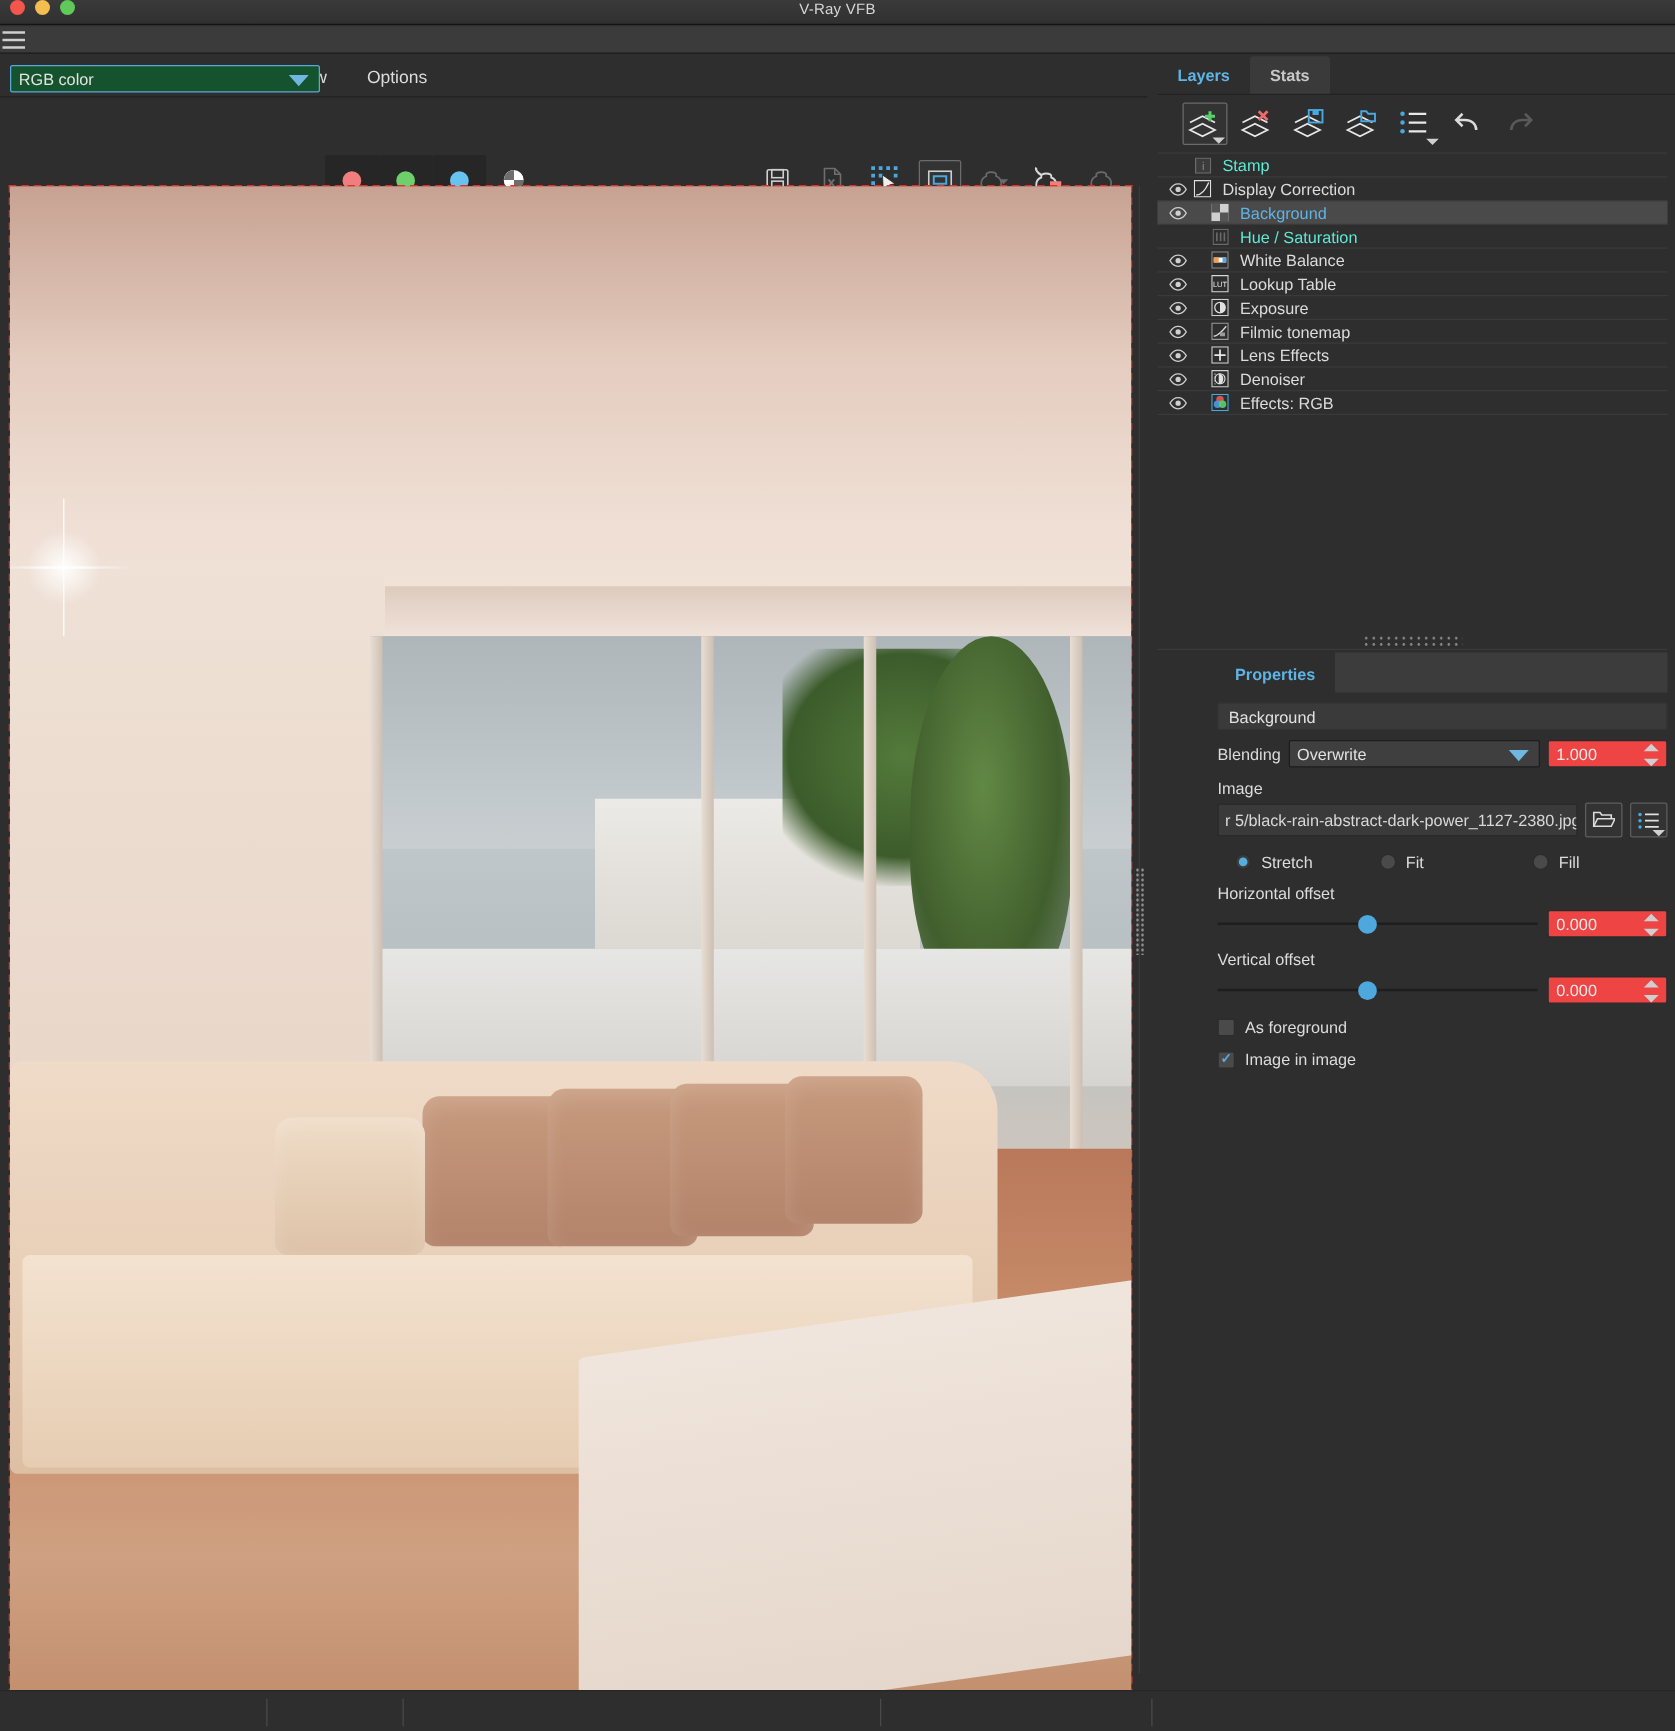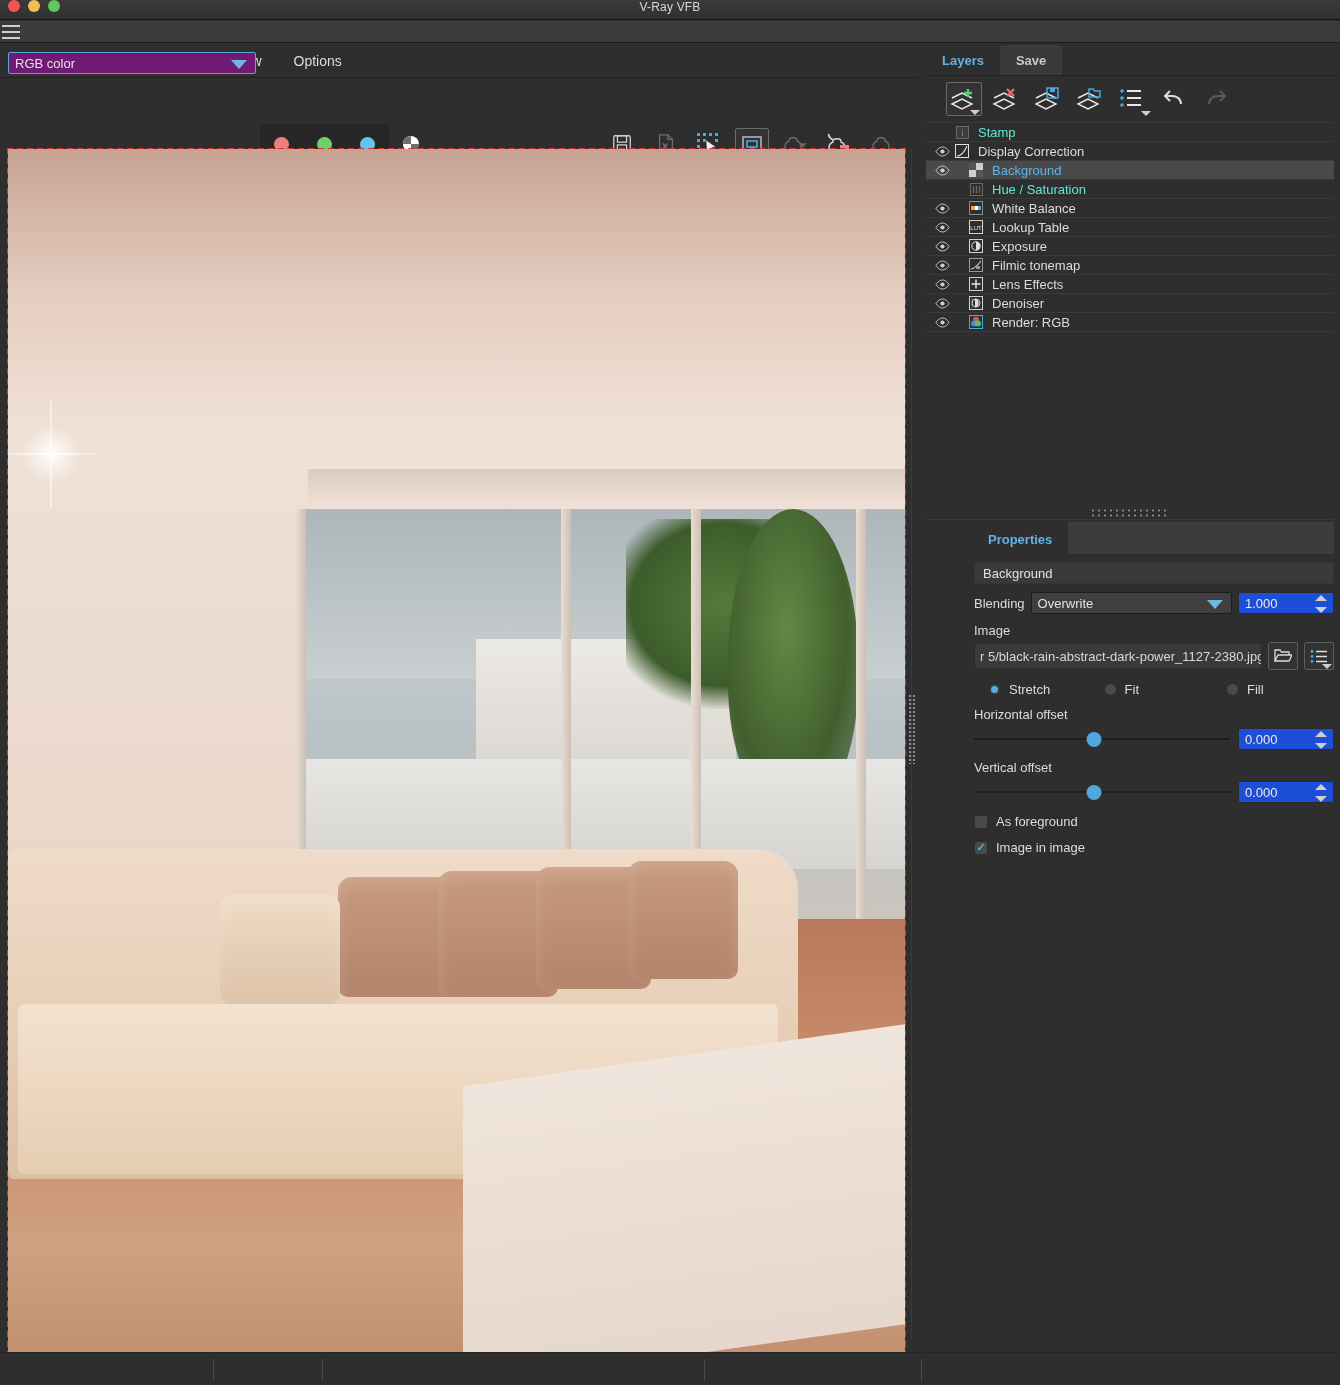--- a/index.html
+++ b/index.html
@@ -53,21 +53,21 @@
   .menu-item {
     font-size: 14px; color: #dcdcdc; padding: 4px 16px; cursor: default;
   }
 
   .toolbar {
     position: absolute; top: 35px; left: 0; right: 0; height: 48px;
     background: #2e2e2e; display: flex; align-items: center;
   }
   .combo {
     position: absolute; left: 8px; top: 8px; width: 248px; height: 22px;
-    background: #701a75; border: 1px solid #5aa8d8; border-radius: 2px;
+    background: #14532d; border: 1px solid #5aa8d8; border-radius: 2px;
     display: flex; align-items: center; padding: 0 6px;
     font-size: 13px; color: #e3e3e3;
   }
   .combo .caret {
     position: absolute; right: 8px; top: 7px;
     width: 0; height: 0; border-left: 8px solid transparent;
     border-right: 8px solid transparent; border-top: 9px solid #6fb7e0;
   }
   .chanbtn {
     position: absolute; top: 80px; width: 43px; height: 40px;
@@ -271,21 +271,21 @@
     flex: 1; height: 22px; background: #3f3f3f; border: 1px solid #1d1d1d;
     border-radius: 2px; display: flex; align-items: center; padding: 0 6px;
     font-size: 13px; color: #e2e2e2; position: relative;
   }
   .pselect .caret {
     position: absolute; right: 8px; top: 7px; width: 0; height: 0;
     border-left: 8px solid transparent; border-right: 8px solid transparent;
     border-top: 9px solid #6fb7e0;
   }
   .spin {
-    width: 96px; height: 22px; background: #1d4ed8; border: 1px solid #2a2a2a;
+    width: 96px; height: 22px; background: #ef4444; border: 1px solid #2a2a2a;
     border-radius: 2px; display: flex; align-items: center; padding: 0 6px;
     font-size: 13px; color: #eaeaea; position: relative; flex: none;
   }
   .spin .arrows {
     position: absolute; right: 6px; top: 2px; width: 12px; height: 18px;
     display: flex; flex-direction: column; justify-content: space-between; align-items: center;
   }
   .spin .arrows i {
     display: block; width: 0; height: 0;
     border-left: 6px solid transparent; border-right: 6px solid transparent;
@@ -490,21 +490,21 @@
 
   <div class="vsplit">
     <div class="line"></div>
     <div class="grip"></div>
   </div>
 
   <div class="rightpane">
 
     <div class="tabstrip">
       <div class="tab active">Layers</div>
-      <div class="tab other">Save</div>
+      <div class="tab other">Stats</div>
     </div>
 
     <div class="layertools">
       <div class="ltbtn sel">
         <svg width="30" height="26" viewBox="0 0 30 26">
           <path d="M3 18l10-5 10 5-10 5z" fill="none" stroke="#e8e8e8" stroke-width="1.4"></path>
           <path d="M3 12l10-5 10 5" fill="none" stroke="#e8e8e8" stroke-width="1.4"></path>
           <path d="M19 3v8M15 7h8" stroke="#55d36a" stroke-width="2.4"></path>
         </svg>
         <span style="position:absolute;right:1px;bottom:0;width:0;height:0;border-left:5px solid transparent;border-right:5px solid transparent;border-top:5px solid #cfcfcf;"></span>
@@ -727,21 +727,21 @@
             </svg>
         </span>
         <span class="lic" style="margin-left:14px;">
           <svg width="14" height="14" viewBox="0 0 14 14">
               <rect x=".5" y=".5" width="13" height="13" fill="#2e2e2e" stroke="#4aa8e0"></rect>
               <circle cx="7" cy="4.6" r="3" fill="#e05a5a" opacity=".9"></circle>
               <circle cx="5" cy="8.4" r="3" fill="#4a9ae0" opacity=".9"></circle>
               <circle cx="9" cy="8.4" r="3" fill="#5ad06a" opacity=".9"></circle>
             </svg>
         </span>
-        <span class="lbl">Render: RGB</span>
+        <span class="lbl">Effects: RGB</span>
       </div>
     </div>
 
     <div class="hsplit">
       <div class="grip"></div>
     </div>
 
     <div class="props">
 
       <div class="propTabs">

